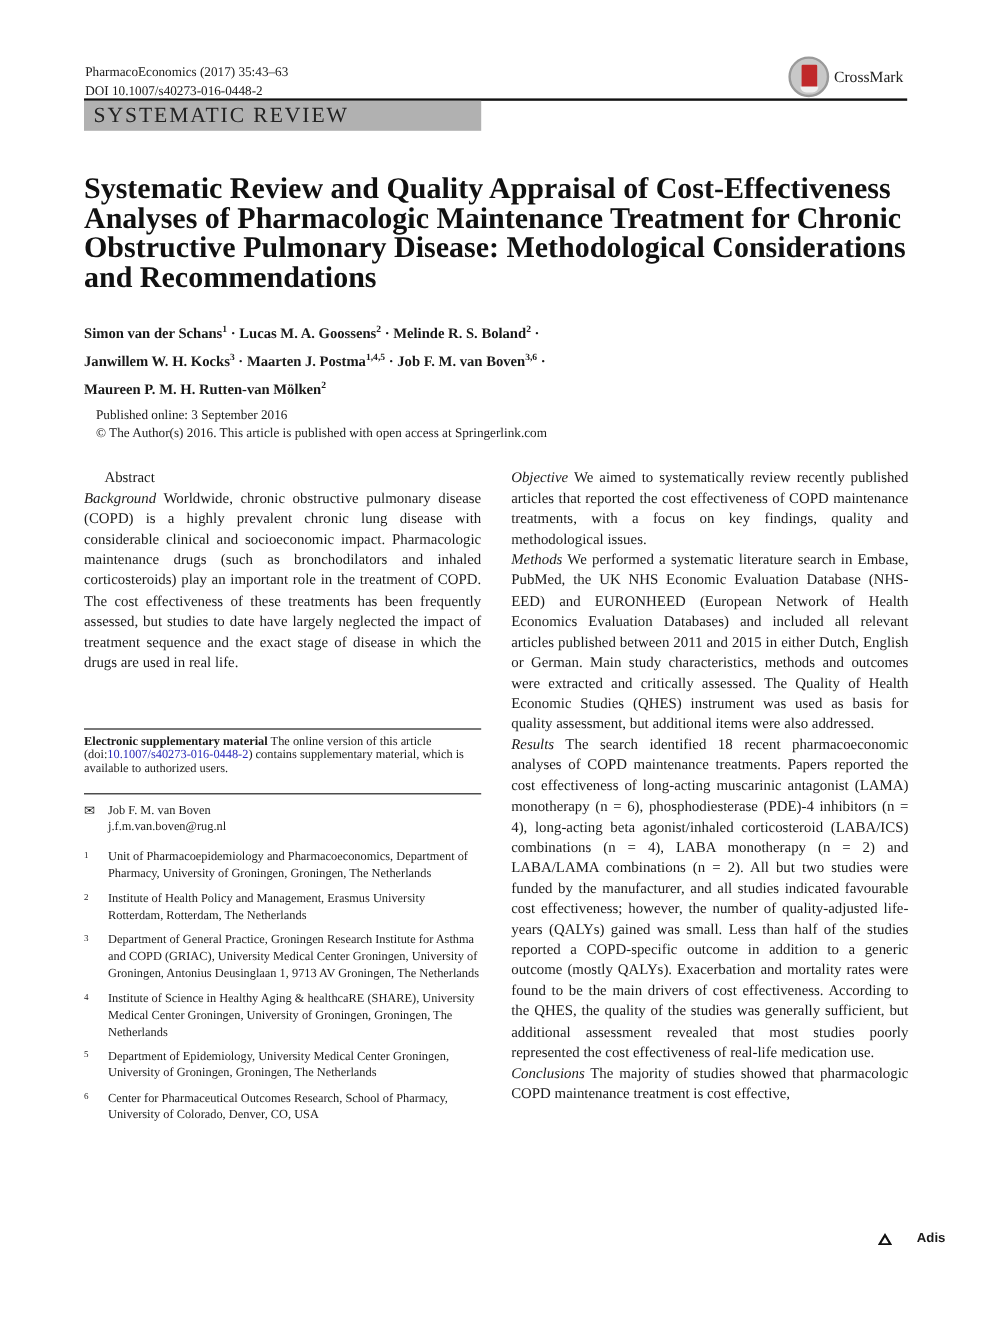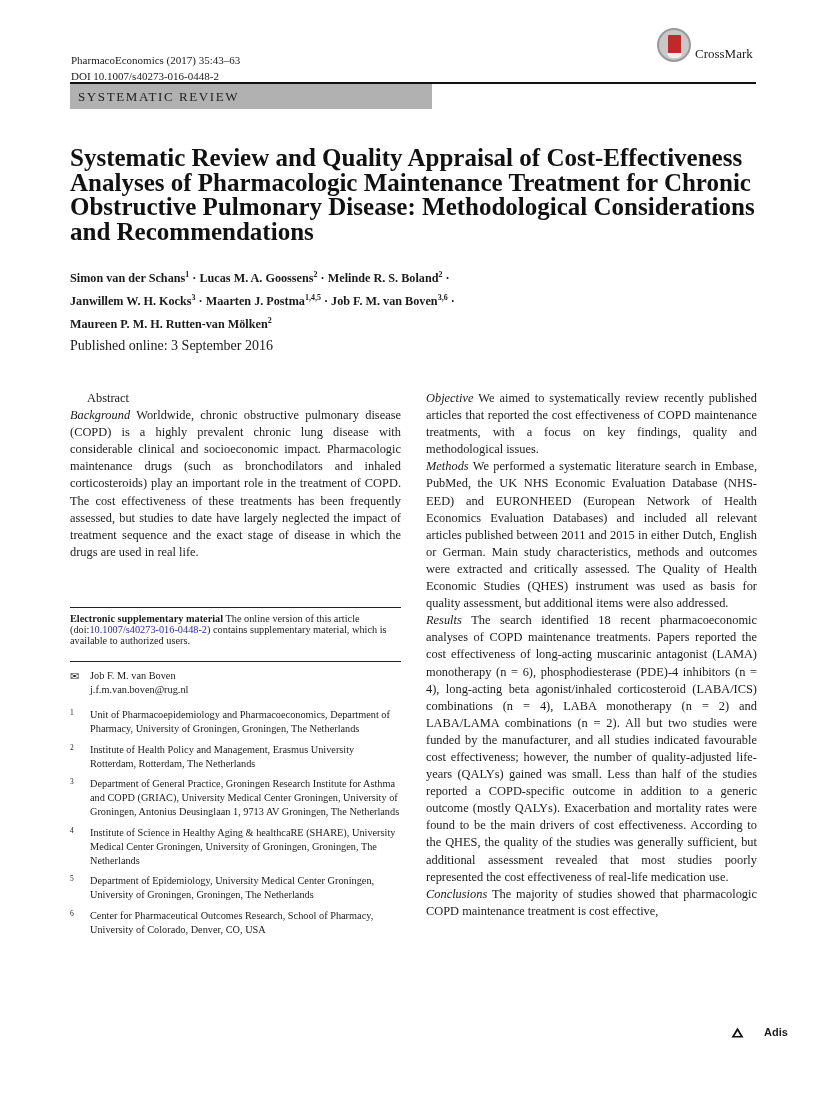--- a/index.html
+++ b/index.html
@@ -1,37 +1,37 @@
 <!DOCTYPE html>
 <html><head>
 <meta charset="utf-8">
 <style>
   html, body { margin:0; padding:0; background:#ffffff; }
   body { width:827px; height:1098px; position:relative; overflow:hidden;
          font-family:"Liberation Serif", "DejaVu Serif", serif; color:#1a1a1a; }
   .abs { position:absolute; }
   .journal { left:71px; top:52px; font-size:11px; line-height:16px; }
-  .crossmark { left:657px; top:28px; display:flex; align-items:flex-end; gap:4px; }
+  .crossmark { left:657px; top:47px; display:flex; align-items:center; gap:4px; }
   .cm-icon { width:34px; height:34px; border-radius:50%; background:#c8c8c8;
              border:2px solid #9a9a9a; box-sizing:border-box; position:relative; }
   .cm-icon .bar { position:absolute; left:9px; top:5px; width:13px; height:19px;
                   background:#c0282a; border-radius:1px; }
   .cm-icon .base { position:absolute; left:8px; top:23px; width:15px; height:5px;
                    background:#efefef; border-radius:0 0 6px 6px; }
   .cm-label { font-size:13px; color:#222; }
   .top-rule { left:70px; top:82px; width:686px; height:2px; background:#111; }
-  .tag { left:70px; top:84px; width:362px; height:25px; background:#b1b1b1;
-         box-sizing:border-box; padding-left:8px; font-size:13px; letter-spacing:1.6px;
+  .tag { left:70px; top:84px; width:331px; height:25px; background:#b1b1b1;
+         box-sizing:border-box; padding-left:8px; font-size:18px; letter-spacing:1.6px;
          line-height:25px; color:#222; }
   .title { left:70px; top:146px; width:690px; font-weight:bold; font-size:25px;
            line-height:24.5px; color:#111; }
   .authors { left:70px; top:265px; width:690px; font-weight:bold; font-size:12.2px;
              line-height:19px; }
   .authors sup { font-size:8px; }
-  .pubinfo { left:70px; top:339px; font-size:14px; line-height:14.5px; }
+  .pubinfo { left:80px; top:339px; font-size:11px; line-height:14.5px; }
   .col { font-size:12.4px; line-height:17.1px; text-align:justify; }
   .col-left { left:70px; top:390px; width:331px; }
   .col-right { left:426px; top:390px; width:331px; }
   .abstract-h { font-weight:normal;margin-left:17px; }
   .sec-label { font-style:italic; }
   .rule { height:1px; background:#222; }
   .esm { left:70px; top:613px; width:331px; font-size:10.3px; line-height:11px; }
   .esm b { font-weight:bold; }
   .esm a { color:#2a2ab8; text-decoration:none; }
   .contact { left:70px; top:669px; width:331px; font-size:10.3px; line-height:14px; display:flex; }
@@ -66,20 +66,21 @@
 <div class="abs title">Systematic Review and Quality Appraisal of Cost-Effectiveness Analyses of Pharmacologic Maintenance Treatment for Chronic Obstructive Pulmonary Disease: Methodological Considerations and Recommendations</div>
 
 <div class="abs authors">
   <span><span>Simon van der Schans</span><sup>1</sup></span><span> · </span><span><span>Lucas M. A. Goossens</span><sup>2</sup></span><span> · </span><span><span>Melinde R. S. Boland</span><sup>2</sup></span><span> · </span><br>
   <span><span>Janwillem W. H. Kocks</span><sup>3</sup></span><span> · </span><span><span>Maarten J. Postma</span><sup>1,4,5</sup></span><span> · </span><span><span>Job F. M. van Boven</span><sup>3,6</sup></span><span> · </span><br>
   <span><span>Maureen P. M. H. Rutten-van Mölken</span><sup>2</sup></span>
 </div>
 
 <div class="abs pubinfo">
   <div>Published online: 3 September 2016</div>
+  <div>© The Author(s) 2016. This article is published with open access at Springerlink.com</div>
 </div>
 
 <div class="abs col col-left">
   <div class="abstract-h">Abstract</div>
   <div><span class="sec-label">Background</span> <span>Worldwide, chronic obstructive pulmonary disease (COPD) is a highly prevalent chronic lung disease with considerable clinical and socioeconomic impact. Pharmacologic maintenance drugs (such as bronchodilators and inhaled corticosteroids) play an important role in the treatment of COPD. The cost effectiveness of these treatments has been frequently assessed, but studies to date have largely neglected the impact of treatment sequence and the exact stage of disease in which the drugs are used in real life.</span></div>
 </div>
 
 <div class="abs rule" style="left:70px; top:607px; width:331px;"></div>
 <div class="abs esm">
   <b>Electronic supplementary material</b><span> The online version of this article (doi:</span><a>10.1007/s40273-016-0448-2</a><span>) contains supplementary material, which is available to authorized users.</span>

